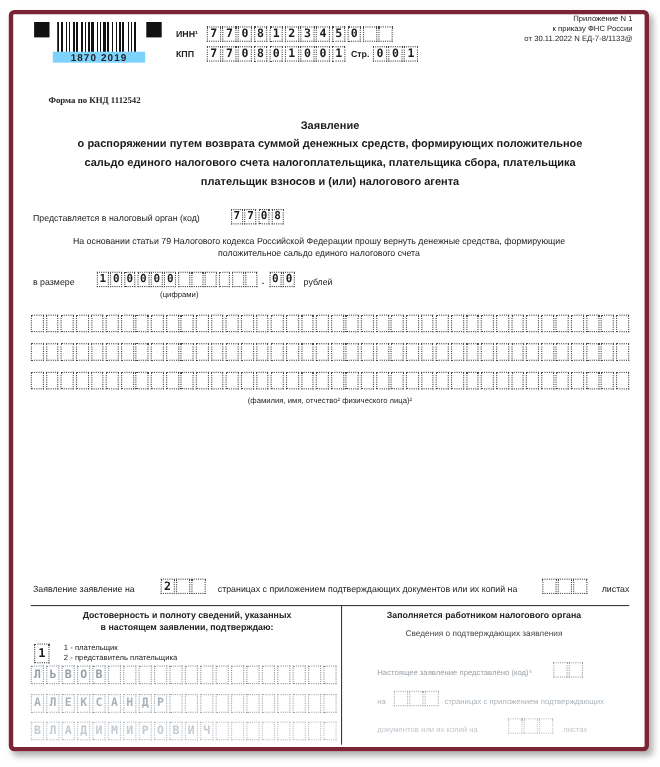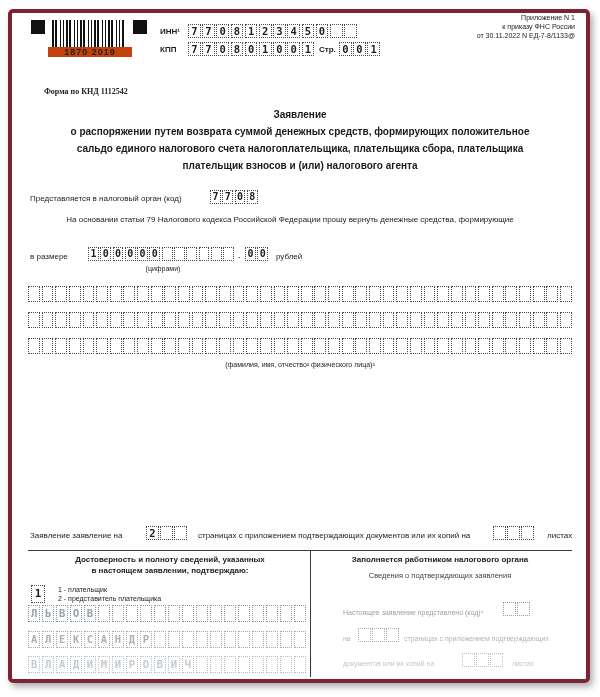--- a/index.html
+++ b/index.html
@@ -14,21 +14,21 @@
   .t8{font-size:8px;line-height:11px;}
   .b{font-weight:bold;}
   .ctr{text-align:center;}
   .rt{text-align:right;}
   .title-line{font-size:10px;font-weight:bold;line-height:17px;color:#1a1a1a;}
   
   .sq{position:absolute;width:14px;height:14px;background:#111;}
   .barcode{position:absolute;left:52px;top:20px;width:72px;height:30px;
     background:repeating-linear-gradient(90deg,#111 0 2px,#fff 2px 3px,#111 3px 5px,#fff 5px 8px,#111 8px 9px,#fff 9px 11px,#111 11px 12px,#fff 12px 14px);}
   .barcode-num{position:absolute;left:48px;top:47px;width:84px;text-align:center;
-    font-size:9px;font-weight:bold;background:#c2410c;letter-spacing:1px;}
+    font-size:9px;font-weight:bold;background:#7dd3fc;letter-spacing:1px;}
   
   .cells{position:absolute;display:flex;gap:1.5px;}
   .cell{box-sizing:border-box;border:1px dotted #4a4a4a;background:#fff;text-align:center;
         color:#1c1c1c;font-family:"DejaVu Sans Mono",monospace;font-weight:bold;flex:none;}
   .c14 .cell{width:12.7px;height:14px;font-size:10.5px;line-height:12px;}
   .c12 .cell{width:10.8px;height:14px;font-size:10px;line-height:12px;}
   .fio{left:28px;width:544px;gap:0;justify-content:space-between;}
   .fio .cell{width:11.8px;height:16px;}
   .nrow{left:28px;width:278px;gap:0;justify-content:space-between;}
   .nrow .cell{width:12.2px;height:17px;font-size:10.5px;line-height:15px;}
@@ -108,20 +108,21 @@
   <div class="abs t8" style="left:30px;top:193px;">Представляется в налоговый орган (код)</div>
   <div class="cells c12" style="left:210px;top:190px;">
       <span class="cell">7</span>
       <span class="cell">7</span>
       <span class="cell">0</span>
       <span class="cell">8</span>
     </div>
 
   <div class="abs t8" style="left:30px;top:214px;width:520px;text-align:center;">
     <div>На основании статьи 79 Налогового кодекса Российской Федерации прошу вернуть денежные средства, формирующие</div>
+    <div>положительное сальдо единого налогового счета</div>
   </div>
 
   <div class="abs t8" style="left:30px;top:251px;">в размере</div>
   <div class="cells c12" style="left:88px;top:247px;">
       <span class="cell">1</span>
       <span class="cell">0</span>
       <span class="cell">0</span>
       <span class="cell">0</span>
       <span class="cell">0</span>
       <span class="cell">0</span>

